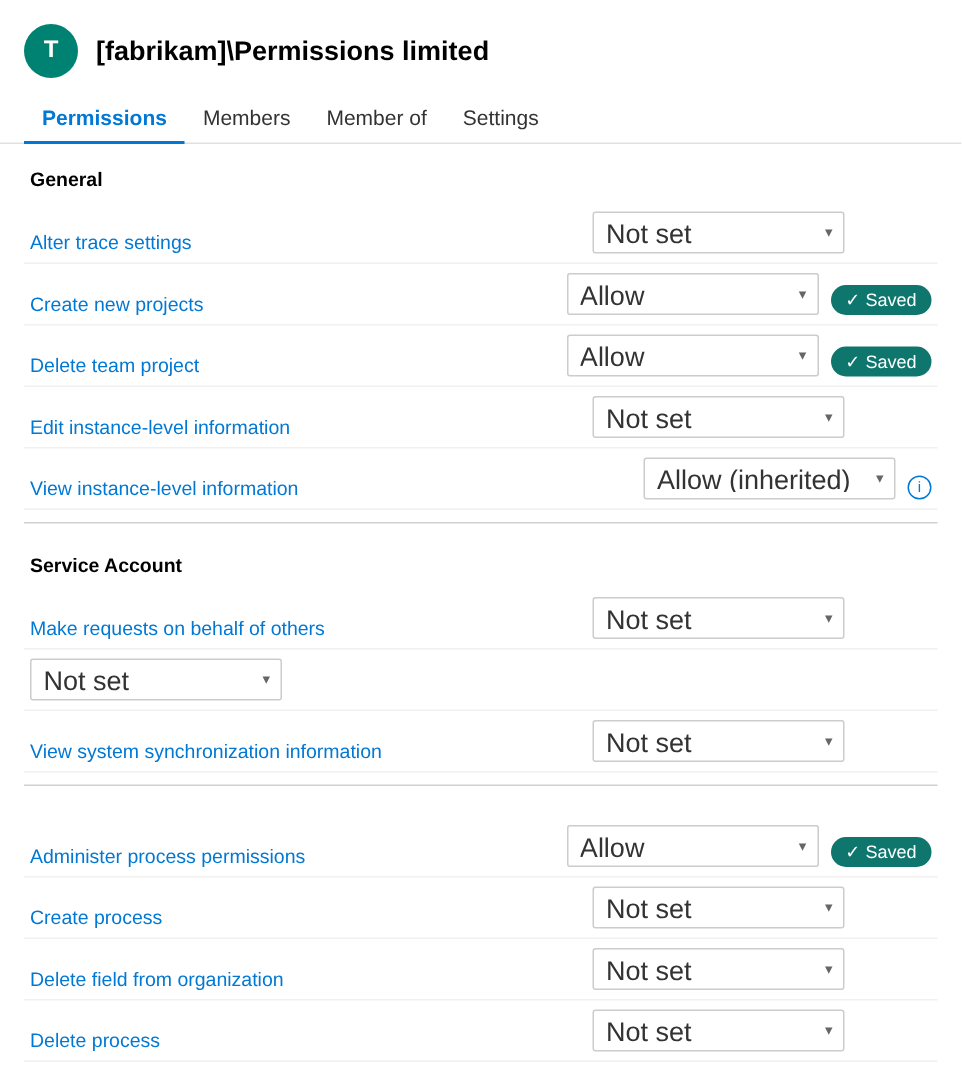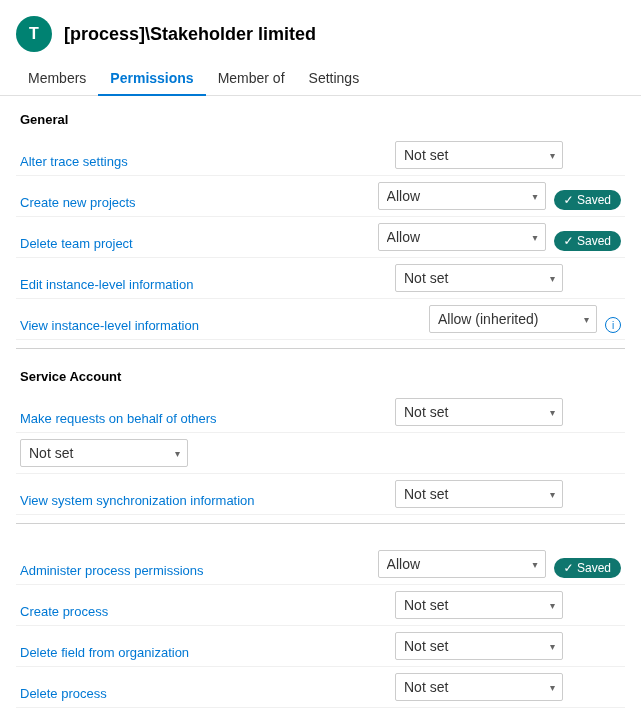--- a/index.html
+++ b/index.html
@@ -97,21 +97,21 @@
       width: 168px;
       flex-shrink: 0;
     }
 
     .permission-select {
       width: 100%;
       padding: 4px 28px 4px 8px;
       border: 1px solid #ccc;
       border-radius: 2px;
       background: #fff;
-      font-size: 14px;
+      font-size: 18px;
       color: #333;
       appearance: none;
       -webkit-appearance: none;
       cursor: pointer;
       height: 28px;
     }
 
     .select-chevron {
       position: absolute;
       right: 8px;
@@ -160,26 +160,26 @@
       flex-shrink: 0;
     }
   </style>
 </head>
 <body>
 
 <div class="header">
   <div class="avatar">
     <span>T</span>
   </div>
-  <span class="header-title">[process]\Stakeholder limited</span>
+  <span class="header-title">[fabrikam]\Permissions limited</span>
 </div>
 
 <nav class="nav-tabs">
-<div class="nav-tab">Members</div>
-    <div class="nav-tab active">Permissions</div>
+<div class="nav-tab active">Permissions</div>
+    <div class="nav-tab">Members</div>
     <div class="nav-tab">Member of</div>
     <div class="nav-tab">Settings</div>
   </nav>
 
 <div class="content">
 <div class="section">
       <div class="section-title">General</div>
       <div class="permission-row">
         <span class="permission-label">Alter trace settings</span>
         <div class="permission-select-wrapper"><select class="permission-select"><option value="Not set">Not set</option><option value="Allow">Allow</option><option value="Deny">Deny</option><option value="Allow (inherited)">Allow (inherited)</option><option value="Not set (inherited)">Not set (inherited)</option></select><span class="select-chevron">▾</span></div>

